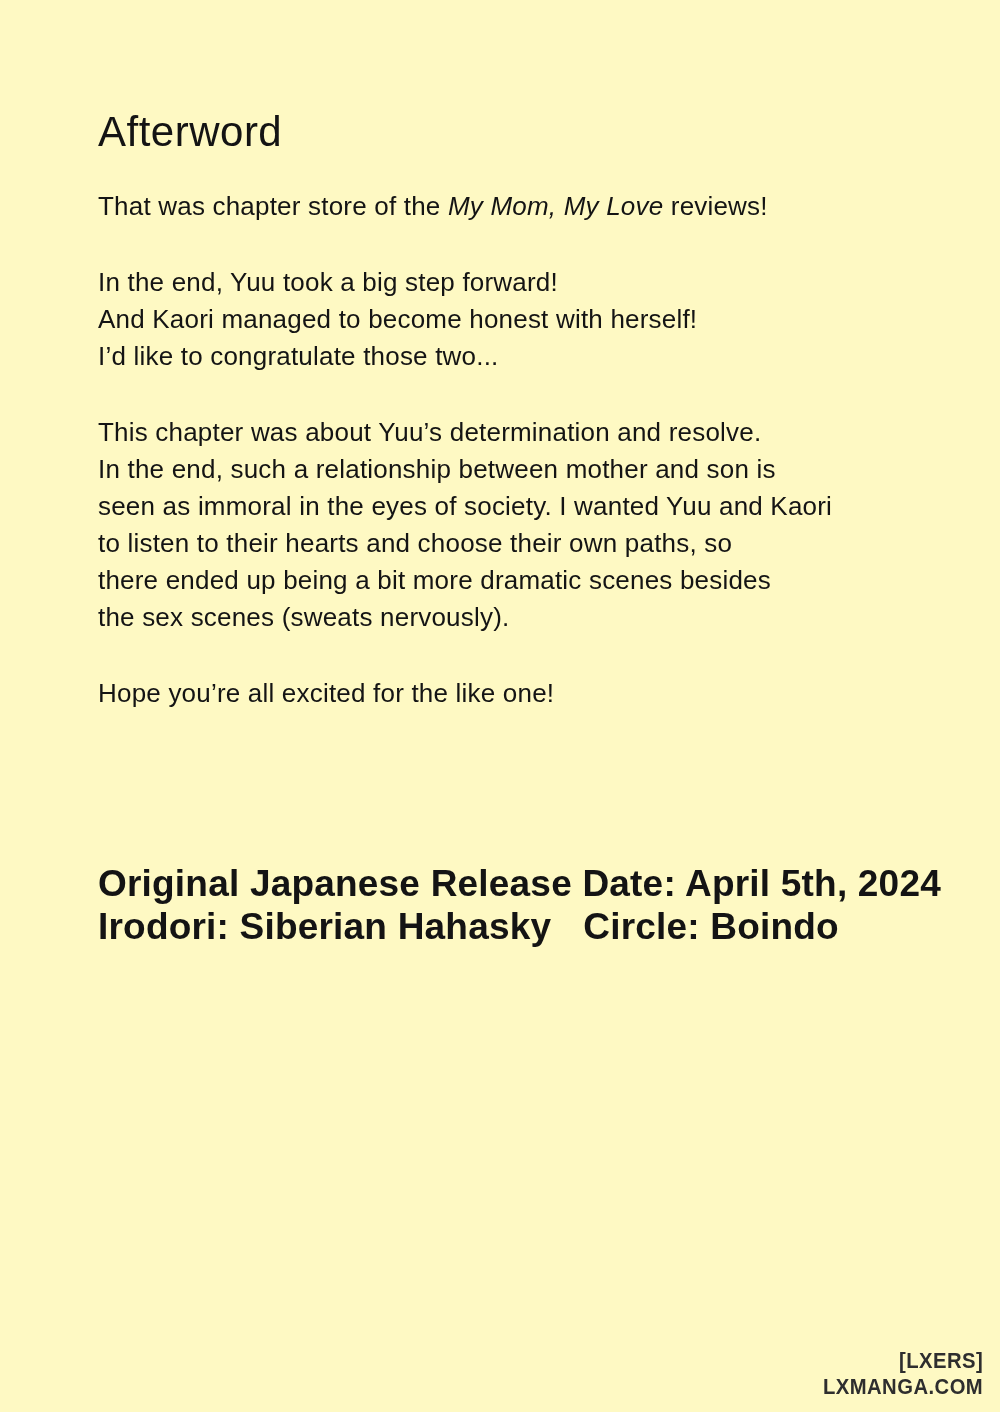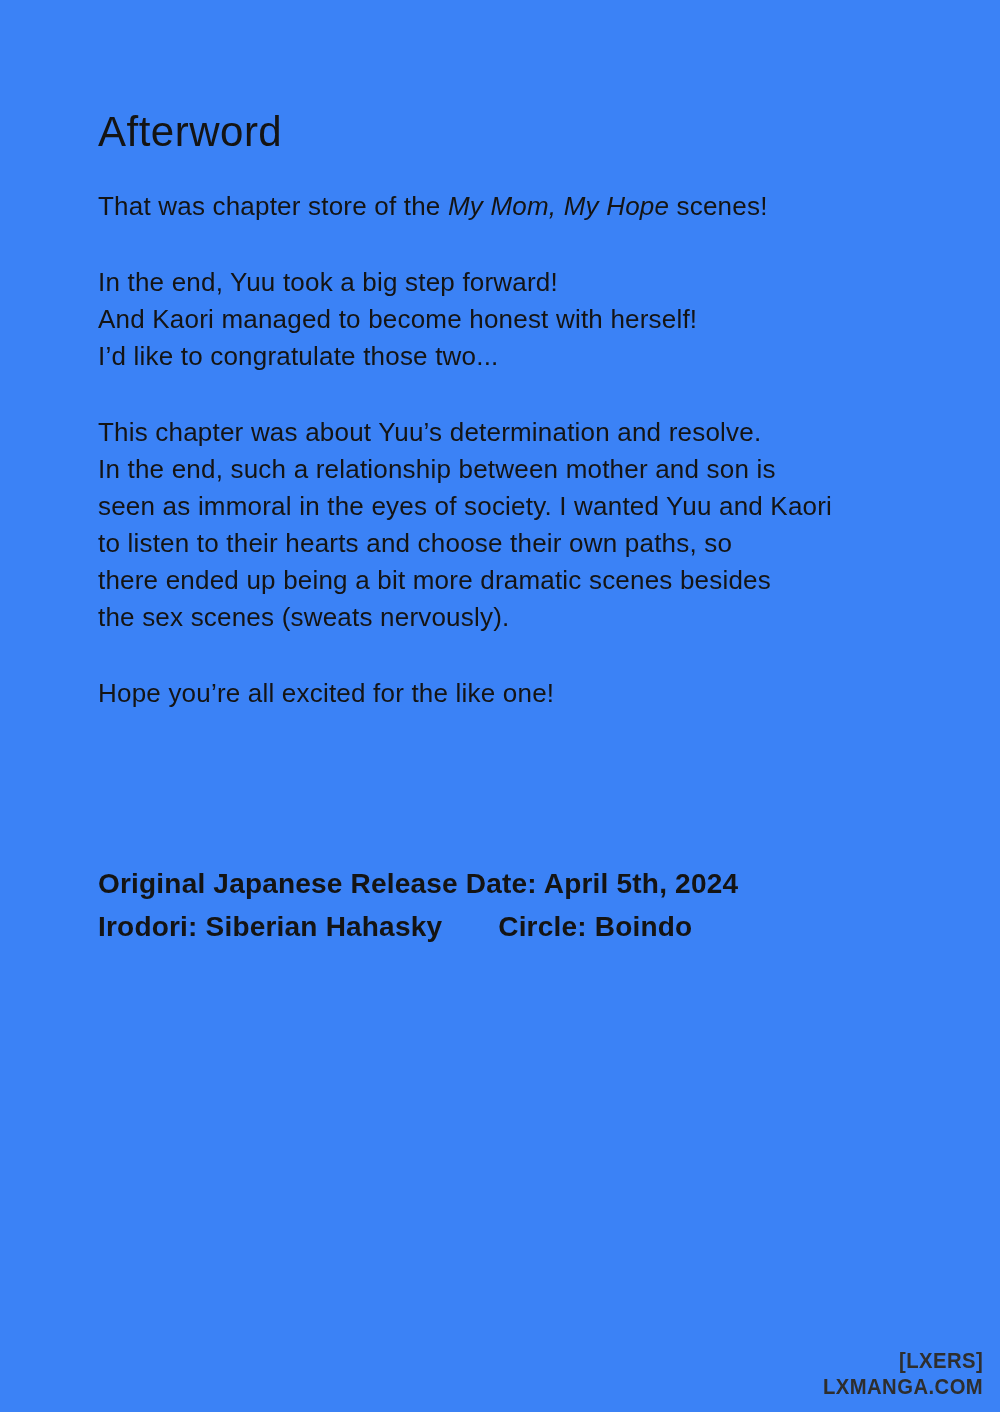--- a/index.html
+++ b/index.html
@@ -5,21 +5,21 @@
   html, body {
     margin: 0;
     padding: 0;
     background: #e8e8e8;
   }
   .page {
     position: relative;
     width: 1000px;
     height: 1412px;
     margin: 0 auto;
-    background: #3b82f6;
+    background: #fef9c3;
     color: #141414;
     font-family: "Liberation Sans", "DejaVu Sans", sans-serif;
     overflow: hidden;
     box-sizing: border-box;
     padding: 108px 42px 0 98px;
   }
   .page-title {
     font-size: 42px;
     font-weight: 400;
     line-height: 48px;
@@ -31,27 +31,27 @@
     line-height: 37px;
     margin: 0 0 39px 0;
     white-space: pre-line;
     letter-spacing: 0.2px;
   }
   .para em {
     font-style: italic;
   }
   .credits {
     margin-top: 150px;
-    font-size: 28px;
+    font-size: 37px;
     font-weight: 700;
     line-height: 43px;
     letter-spacing: 0.2px;
   }
   .credits-row { white-space: pre-line; }
-  .credit-circle { display: inline-block; margin-left: 56px; text-align: right; }
+  .credit-circle { display: inline-block; margin-left: 32px; text-align: right; }
   .watermark {
     position: absolute;
     right: 17px;
     bottom: 12px;
     text-align: right;
     font-weight: 700;
     font-size: 22px;
     line-height: 26px;
     color: #2e2e2e;
     letter-spacing: 0.5px;
@@ -59,21 +59,21 @@
     transform-origin: right center;
   }
 </style>
 </head>
 <body>
 
 <div class="page">
 
   <h1 class="page-title">Afterword</h1>
 
-  <p class="para"><span>That was chapter store of the </span><em>My Mom, My Hope</em><span> scenes!</span></p>
+  <p class="para"><span>That was chapter store of the </span><em>My Mom, My Love</em><span> reviews!</span></p>
 
 
   <p class="para">In the end, Yuu took a big step forward!
 And Kaori managed to become honest with herself!
 I’d like to congratulate those two...</p>
 
   <p class="para">This chapter was about Yuu’s determination and resolve.
 In the end, such a relationship between mother and son is
 seen as immoral in the eyes of society. I wanted Yuu and Kaori
 to listen to their hearts and choose their own paths, so

